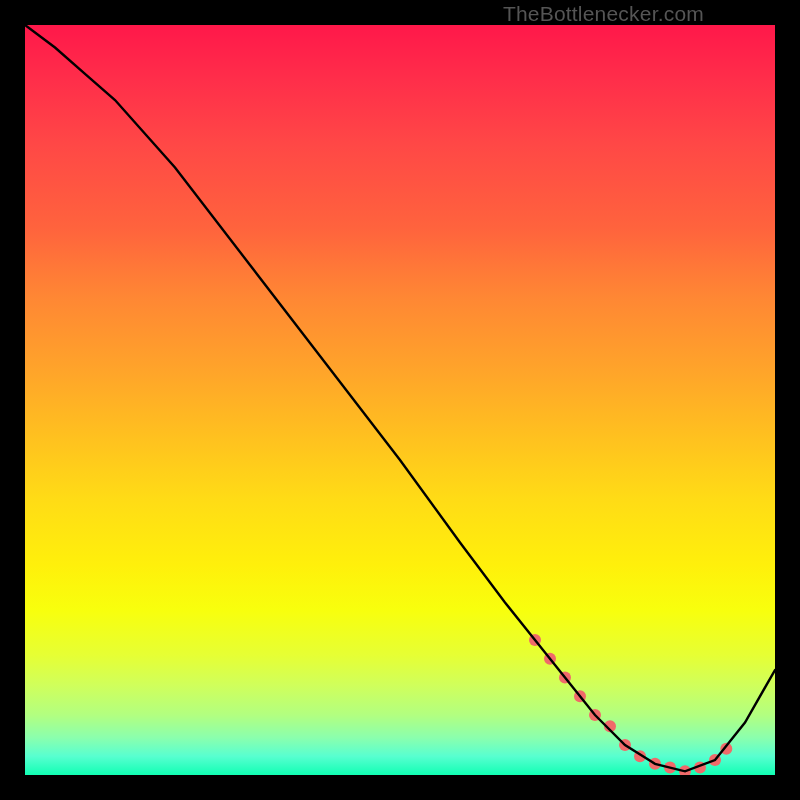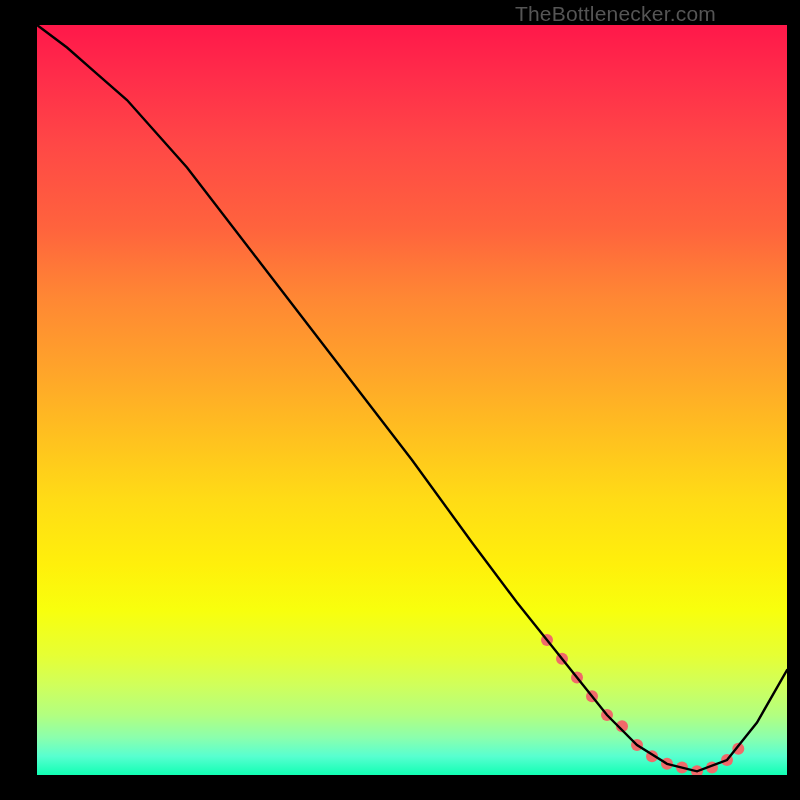--- a/index.html
+++ b/index.html
@@ -9,21 +9,20 @@
     height: 800px;
     background: #000;
     overflow: hidden;
     font-family: Arial, Helvetica, sans-serif;
   }
   .stage {
     position: relative;
     width: 712px;
     height: 800px;
     background: #000;
-    margin-left: 12px;
   }
   .plot {
     position: absolute;
     left: 25px;
     top: 25px;
     width: 750px;
     height: 750px;
     overflow: hidden;
   }
   .gradient {

